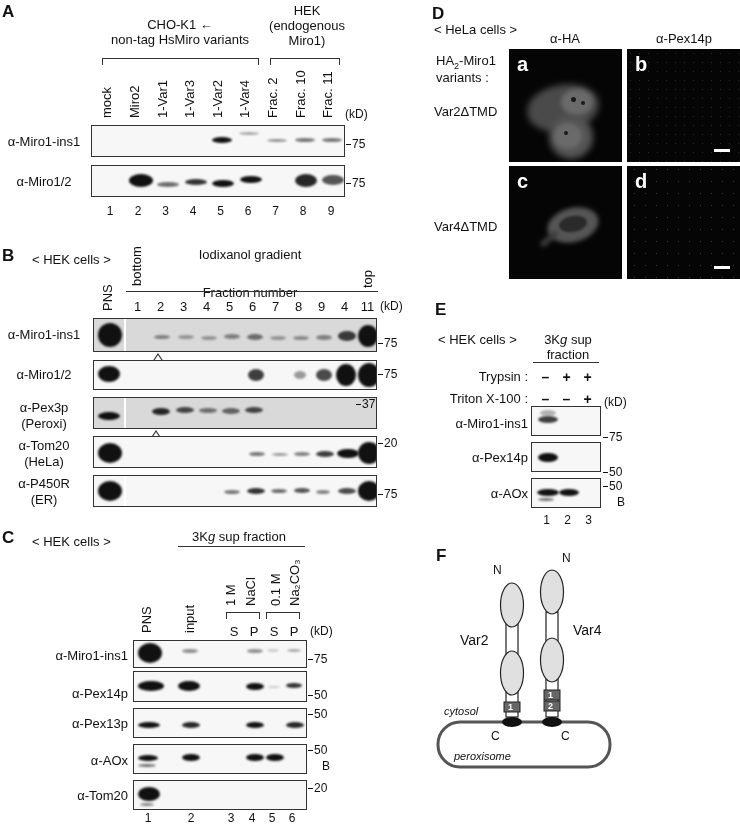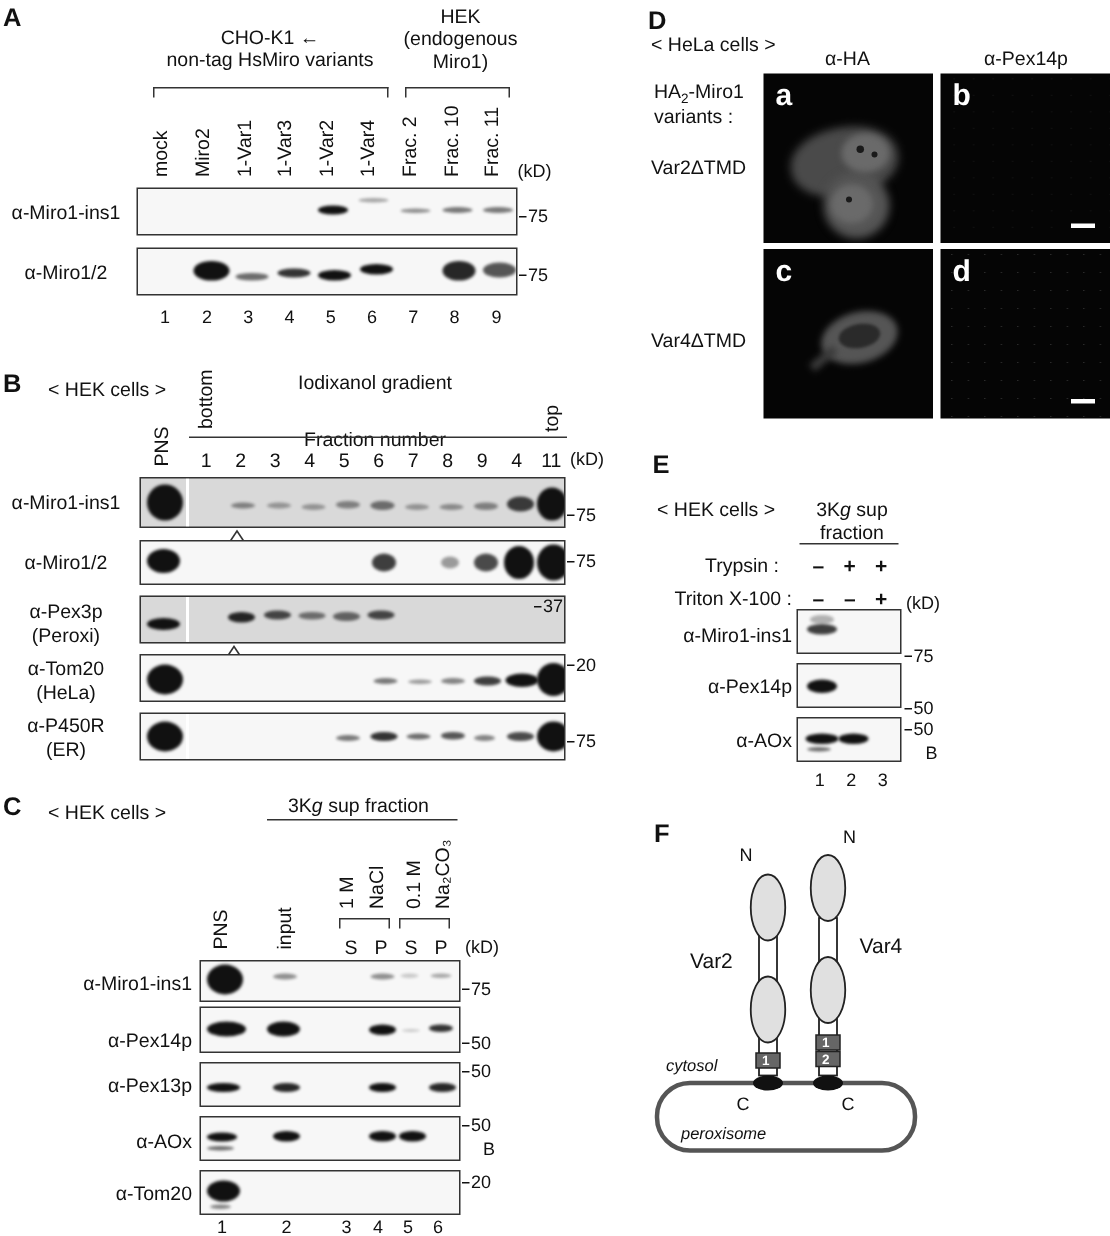--- a/index.html
+++ b/index.html
@@ -303,21 +303,21 @@
   <div class="scale"></div>
 </div>
 
 <div class="plabel" style="left:435px;top:300px;">E</div>
 <div class="txt" style="left:438px;top:333px;">&lt; HEK cells &gt;</div>
 <div class="txt c" style="left:534px;top:333px;width:68px;">
   <div><span>3K</span><i>g</i><span> sup</span></div>
   <div>fraction</div>
 </div>
 <div class="hline" style="left:533px;top:362px;width:66px;"></div>
-<div class="txt" style="left:470px;top:370px;width:58px;text-align:left;">Trypsin :</div>
+<div class="txt" style="left:470px;top:370px;width:58px;text-align:right;">Trypsin :</div>
 <div class="lanes" style="left:535px;top:369px;font-size:14px;font-weight:bold;">
   <span style="width:21px">–</span>
   <span style="width:21px">+</span>
   <span style="width:21px">+</span>
 </div>
 <div class="txt" style="left:436px;top:392px;width:92px;text-align:right;">Triton X-100 :</div>
 <div class="lanes" style="left:535px;top:391px;font-size:14px;font-weight:bold;">
   <span style="width:21px">–</span>
   <span style="width:21px">–</span>
   <span style="width:21px">+</span>

